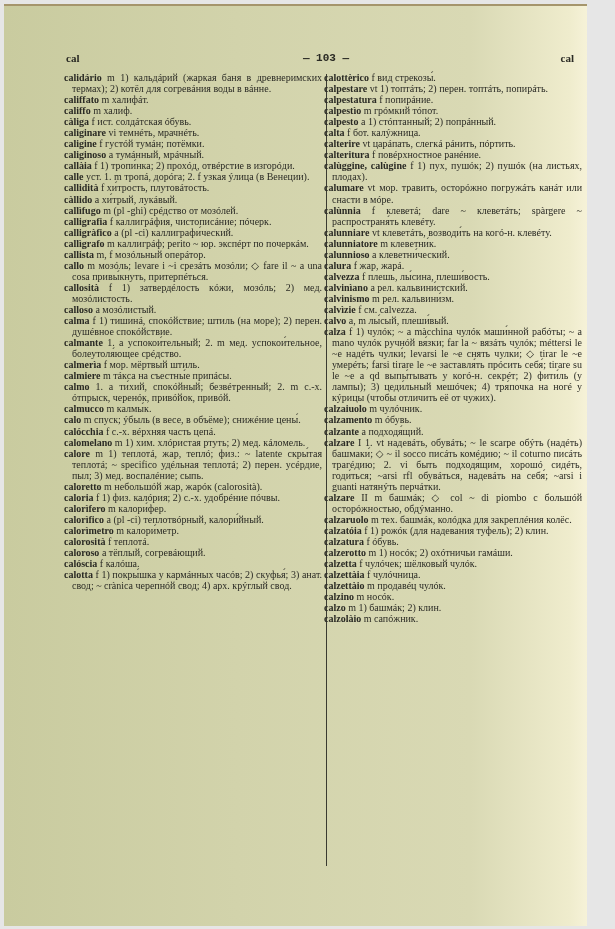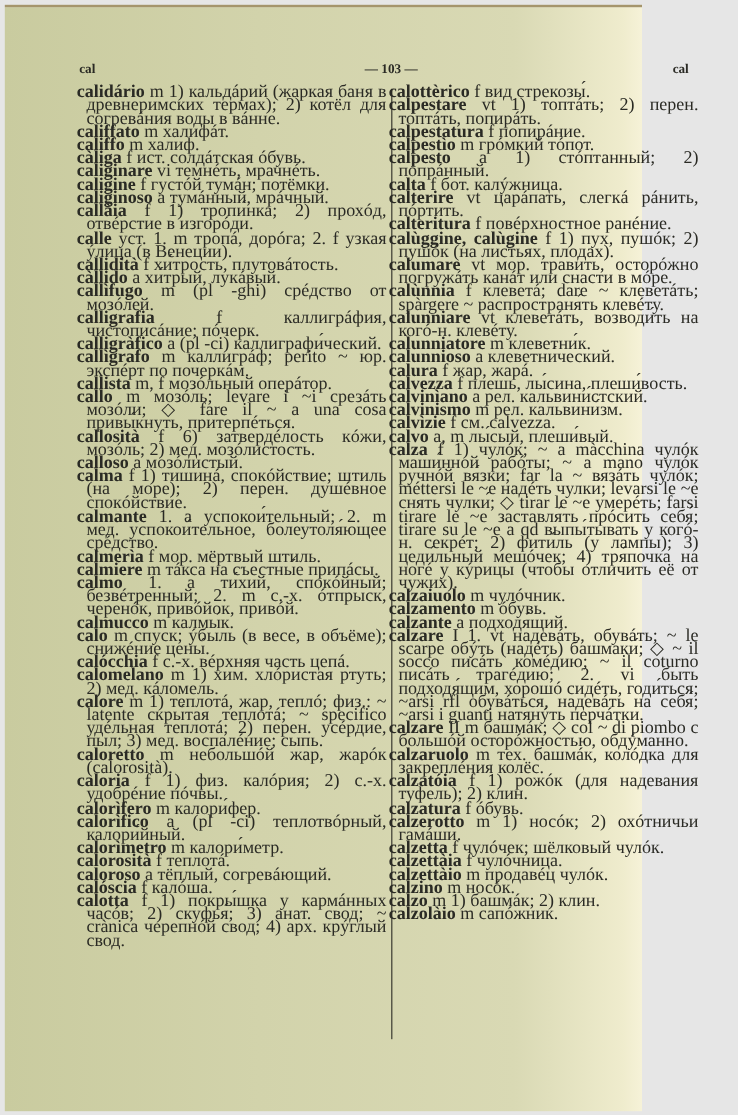--- a/index.html
+++ b/index.html
@@ -3,34 +3,34 @@
 <meta charset="utf-8">
 <style>
   html, body { margin: 0; padding: 0; }
   body {
     width: 615px; height: 929px; overflow: hidden;
     background: #e6e6e6;
     font-family: "Liberation Serif", "DejaVu Serif", serif;
     color: #2a2a24;
   }
   .page {
-    position: absolute; left: 4px; top: 4px; width: 531px; height: 920px;
+    position: absolute; left: 4px; top: 4px; width: 583px; height: 920px;
     background: linear-gradient(90deg, #c9cb9f 0%, #d2d3ab 40%, #d9d9b4 80%, #efeccd 97%, #f6f2d8 100%);
     border-top: 2px solid #a5956c;
   }
   .header {
     position: absolute; top: 46px; left: 62px; width: 508px; height: 14px;
     font-size: 11px; font-weight: bold;
   }
   .header .left { position: absolute; left: 0; }
-  .header .center { position: absolute; left: 12px; right: 0; text-align: center; }
+  .header .center { position: absolute; left: 12px; right: 0; text-align: center; font-family: Liberation Mono, monospace; }
   .header .right { position: absolute; right: 0; }
   .col {
     position: absolute; top: 66px; width: 258px;
-    font-size: 15px; line-height: 11.05px;
+    font-size: 10px; line-height: 11.05px;
   }
   .col.left { left: 60px; }
   .col.right { left: 320px; }
   .divider {
     position: absolute; left: 322px; top: 68px; width: 1px; height: 792px;
     background: #3a3a30;
   }
   .entry {
     padding-left: 8px; text-indent: -8px; text-align: justify;
   }
@@ -57,21 +57,21 @@
       <div class="entry"><span class="hw">callàia</span> <span>f 1) тропи́нка; 2) прохóд, отвéрстие в изгорóди.</span></div>
       <div class="entry"><span class="hw">calle</span> <span>уст. 1. m тропá, дорóга; 2. f узкая ýлица (в Венеции).</span></div>
       <div class="entry"><span class="hw">callidità</span> <span>f хи́трость, плутовáтость.</span></div>
       <div class="entry"><span class="hw">càllido</span> <span>a хи́трый, лукáвый.</span></div>
       <div class="entry"><span class="hw">callìfugo</span> <span>m (pl -ghi) срéдство от мозóлей.</span></div>
       <div class="entry"><span class="hw">calligrafia</span> <span>f каллигрáфия, чистописáние; пóчерк.</span></div>
       <div class="entry"><span class="hw">calligràfico</span> <span>a (pl -ci) каллиграфи́ческий.</span></div>
       <div class="entry"><span class="hw">callìgrafo</span> <span>m каллигрáф; perito ~ юр. экспéрт по почеркáм.</span></div>
       <div class="entry"><span class="hw">callista</span> <span>m, f мозóльный оперáтор.</span></div>
       <div class="entry"><span class="hw">callo</span> <span>m мозóль; levare i ~i срезáть мозóли; ◇ fare il ~ a una cosa привы́кнуть, притерпéться.</span></div>
-      <div class="entry"><span class="hw">callosità</span> <span>f 6) затвердéлость кóжи, мозóль; 2) мед. мозóлистость.</span></div>
+      <div class="entry"><span class="hw">callosità</span> <span>f 1) затвердéлость кóжи, мозóль; 2) мед. мозóлистость.</span></div>
       <div class="entry"><span class="hw">calloso</span> <span>a мозóлистый.</span></div>
       <div class="entry"><span class="hw">calma</span> <span>f 1) тишинá, спокóйствие; штиль (на море); 2) перен. душéвное спокóйствие.</span></div>
       <div class="entry"><span class="hw">calmante</span> <span>1. a успокои́тельный; 2. m мед. успокои́тельное, болеутоля́ющее срéдство.</span></div>
       <div class="entry"><span class="hw">calmerìa</span> <span>f мор. мёртвый штиль.</span></div>
       <div class="entry"><span class="hw">calmiere</span> <span>m тáкса на съестны́е припáсы.</span></div>
       <div class="entry"><span class="hw">calmo</span> <span>1. a ти́хий, спокóйный; безвéтренный; 2. m с.-х. óтпрыск, черенóк, привóйок, привóй.</span></div>
       <div class="entry"><span class="hw">calmucco</span> <span>m калмы́к.</span></div>
       <div class="entry"><span class="hw">calo</span> <span>m спуск; ýбыль (в весе, в объёме); снижéние цены́.</span></div>
       <div class="entry"><span class="hw">calócchia</span> <span>f с.-х. вéрхняя часть цепá.</span></div>
       <div class="entry"><span class="hw">calomelano</span> <span>m 1) хим. хлóристая ртуть; 2) мед. кáломель.</span></div>

